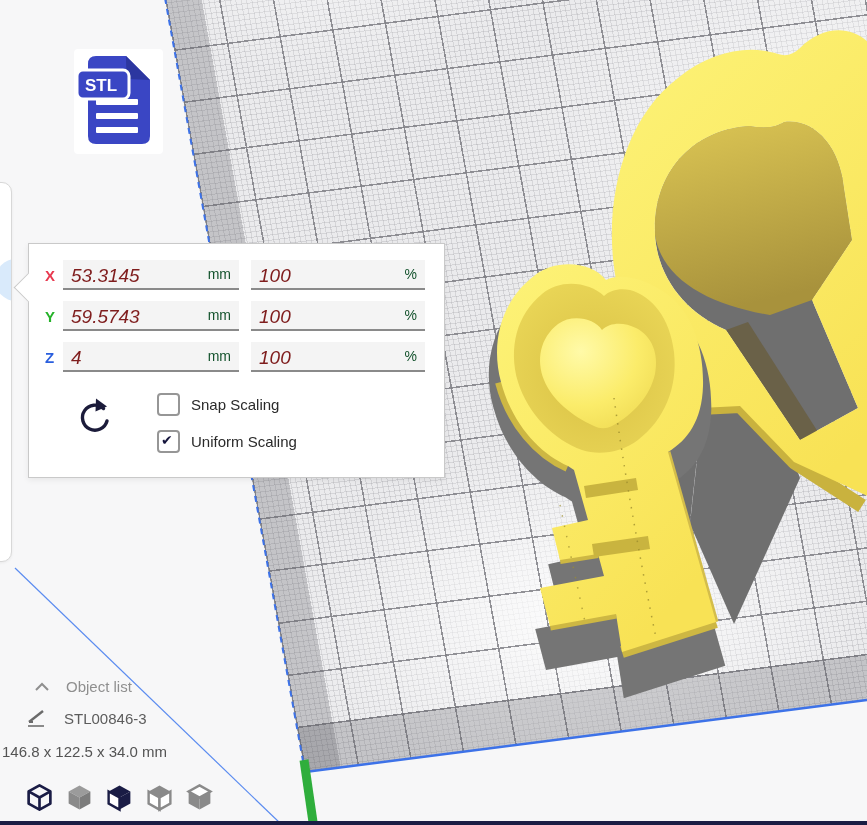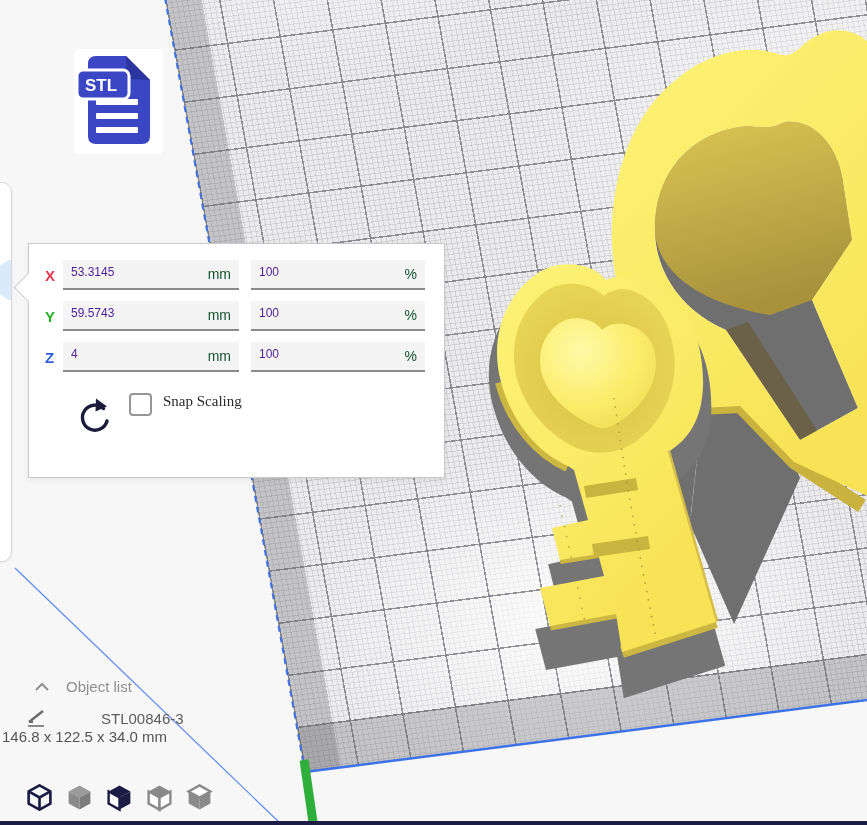--- a/index.html
+++ b/index.html
@@ -43,23 +43,23 @@
     background:#fff;border:1px solid #c9c9c9;box-shadow:0 2px 6px rgba(0,0,0,.07);z-index:6;
   }
   .scale-panel .caret{
     position:absolute;left:-11px;top:33px;width:20px;height:20px;background:#fff;
     border-left:1px solid #c9c9c9;border-bottom:1px solid #c9c9c9;transform:rotate(45deg);
   }
   .axis-row{position:absolute;left:16px;height:30px;display:flex;align-items:center;}
   .axis-label{width:18px;font-size:15px;font-weight:bold;}
   .field{position:relative;width:176px;height:28px;background:#f4f4f4;border-bottom:2px solid #8a8a8a;margin-right:12px;}
   .field.pct{width:174px;margin-right:0;}
-  .field .val{position:absolute;left:8px;top:5px;font-size:12px;color:#4c1d95;}
+  .field .val{position:absolute;left:8px;top:5px;font-size:19px;color:#7f1d1d;font-style:italic;}
   .field .unit{position:absolute;right:8px;top:6px;font-size:14px;color:#14532d;}
-  .check-row{position:absolute;left:100px;display:flex;height:22px;font-family:Liberation Serif, serif;}
+  .check-row{position:absolute;left:128px;display:flex;align-items:center;height:22px;}
   .checkbox{width:19px;height:19px;border:2px solid #969696;border-radius:4px;background:#fff;position:relative;}
   .checkbox.checked::after{content:"\2714";position:absolute;left:2px;top:0px;font-size:14px;color:#14143c;}
   .check-label{margin-left:11px;font-size:15px;color:#2a2a2a;}
   .reset-btn{position:absolute;left:46px;top:152px;width:40px;height:42px;}
   .object-panel{position:absolute;left:0;top:672px;z-index:6;width:260px;}
   .op-row{position:absolute;display:flex;align-items:center;}
   .op-title{color:#8f8f8f;font-size:15px;}
   .op-item{color:#5c5c5c;font-size:15px;}
   .op-dims{color:#545454;font-size:15px;}
   .view-toolbar{position:absolute;left:24px;top:783px;display:flex;gap:9px;z-index:6;}
@@ -241,38 +241,42 @@
         <path d="M 28.5 12.5 A 12.5 12.5 0 1 0 32 25" stroke="#1b1b3a" stroke-width="3.4" fill="none" stroke-linecap="round"></path>
         <path d="M 21 2.5 L 32 10.5 L 20.5 15.5 Z" fill="#1b1b3a"></path>
       </g>
     </svg>
   </div>
 
   <div class="check-row" style="top:149px;">
     <div class="checkbox" id="snap-box"></div>
     <span class="check-label">Snap Scaling</span>
   </div>
+  <div class="check-row" style="top:186px;">
+    <div class="checkbox checked" id="uniform-box"></div>
+    <span class="check-label">Uniform Scaling</span>
+  </div>
 </div>
 
 <div class="object-panel">
   <div class="op-row" style="left:34px;top:6px;">
     <svg width="16" height="10" viewBox="0 0 16 10">
       <path d="M 2 8 L 8 2 L 14 8" stroke="#8f8f8f" stroke-width="2" fill="none"></path>
     </svg>
     <span class="op-title" style="margin-left:16px;">Object list</span>
   </div>
-  <div class="op-row" style="left:27px;top:38px;gap:37px;">
+  <div class="op-row" style="left:27px;top:38px;">
     <svg width="20" height="17" viewBox="0 0 20 17">
       <path d="M 2 12 L 16 1" stroke="#6a6a6a" stroke-width="2.4"></path>
       <path d="M 2 12 L 6 12 Z" fill="#6a6a6a" stroke="#6a6a6a" stroke-width="2"></path>
       <path d="M 1 16 L 17 16" stroke="#8a8a8a" stroke-width="2"></path>
     </svg>
     <span class="op-item" style="margin-left:17px;">STL00846-3</span>
   </div>
-  <div class="op-row" style="left:2px;top:56px;">
+  <div class="op-row" style="left:2px;top:71px;">
     <span class="op-dims">146.8 x 122.5 x 34.0 mm</span>
   </div>
 </div>
 
 <div class="view-toolbar">
   <svg width="31" height="29" viewBox="0 0 24 24">
     <g fill="none" stroke="#1a1c45" stroke-width="2.2" stroke-linejoin="round">
       <path d="M 12 2 L 21 7 L 21 17 L 12 22 L 3 17 L 3 7 Z"></path>
       <path d="M 3 7 L 12 12 L 21 7 M 12 12 L 12 22"></path>
     </g>

